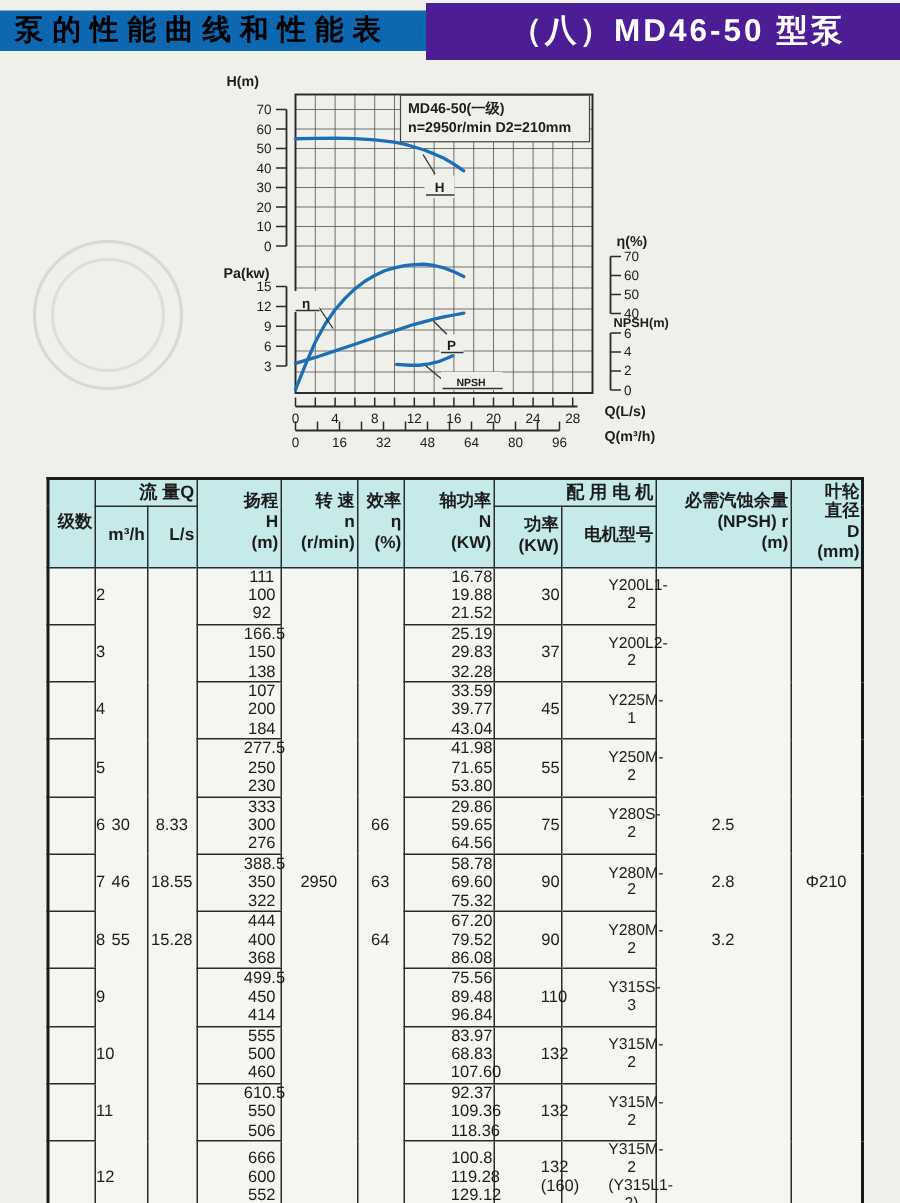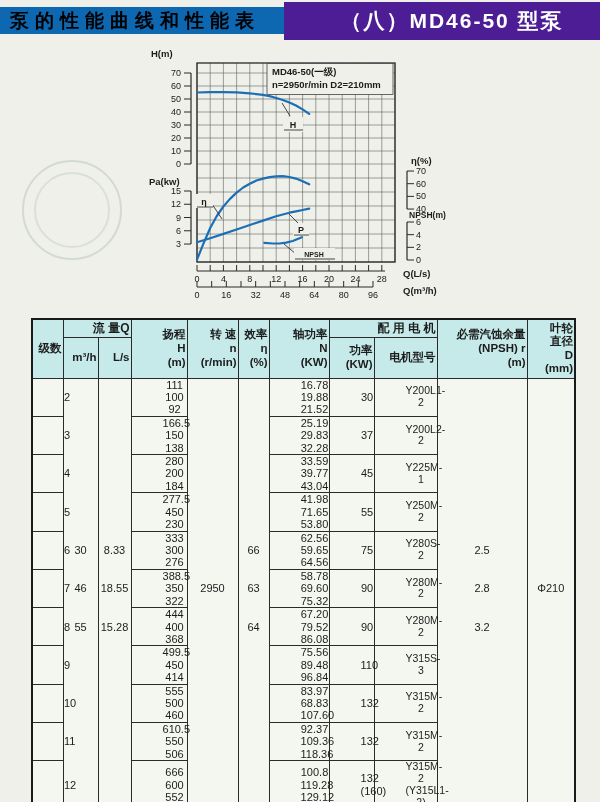--- a/index.html
+++ b/index.html
@@ -290,60 +290,60 @@
 32.28</td>
           <td class="hb pre">37</td>
           <td class="hb pre model">Y200L2-2</td>
           <td class="nb"></td>
           <td class="nb"></td>
         </tr>
         <tr>
           <td class="hb">4</td>
           <td class="nb"></td>
           <td class="nb"></td>
-          <td class="hb pre">280
+          <td class="hb pre">107
 200
 184</td>
           <td class="nb"></td>
           <td class="nb"></td>
           <td class="hb pre">33.59
 39.77
 43.04</td>
           <td class="hb pre">45</td>
           <td class="hb pre model">Y225M-1</td>
           <td class="nb"></td>
           <td class="nb"></td>
         </tr>
         <tr>
           <td class="hb">5</td>
           <td class="nb"></td>
           <td class="nb"></td>
           <td class="hb pre">277.5
-450
+250
 230</td>
           <td class="nb"></td>
           <td class="nb"></td>
           <td class="hb pre">41.98
 71.65
 53.80</td>
           <td class="hb pre">55</td>
           <td class="hb pre model">Y250M-2</td>
           <td class="nb"></td>
           <td class="nb"></td>
         </tr>
         <tr>
           <td class="hb">6</td>
           <td class="nb">30</td>
           <td class="nb">8.33</td>
           <td class="hb pre">333
 300
 276</td>
           <td class="nb"></td>
           <td class="nb">66</td>
-          <td class="hb pre">62.56
+          <td class="hb pre">29.86
 59.65
 64.56</td>
           <td class="hb pre">75</td>
           <td class="hb pre model">Y280S-2</td>
           <td class="nb">2.5</td>
           <td class="nb"></td>
         </tr>
         <tr>
           <td class="hb">7</td>
           <td class="nb">46</td>

